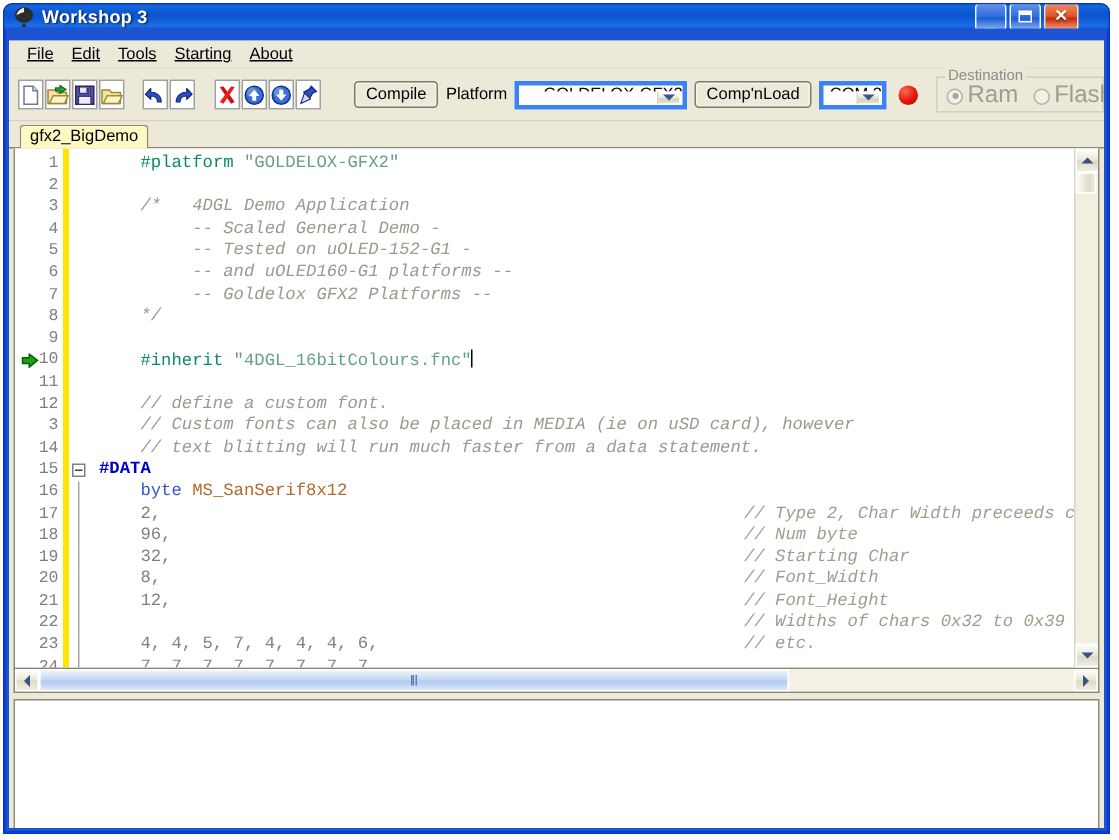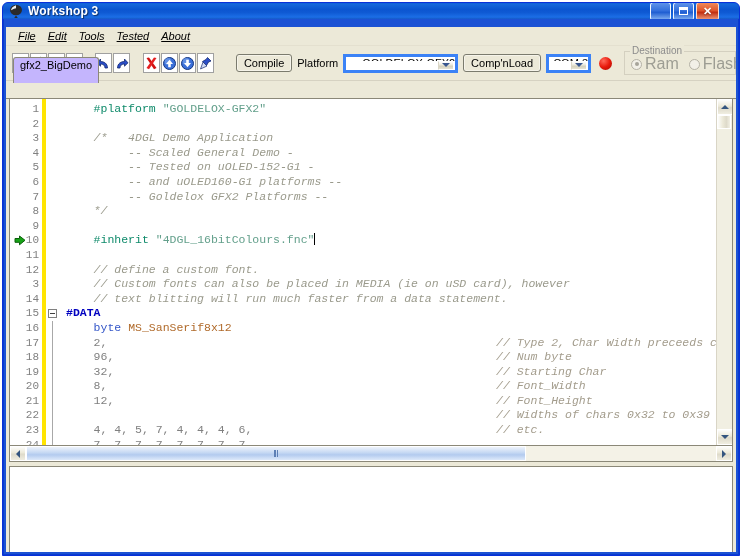--- a/index.html
+++ b/index.html
@@ -101,21 +101,21 @@
     padding-left: 7px;
     border-bottom: 1px solid #e4e0cf;
   }
   .menu-item {
     font-size: 11px;
     color: #000;
     padding: 1px 7px 1px 5px;
     cursor: default;
     white-space: nowrap;
   }
-  .menu-item u { text-decoration: underline; font-style: italic; }
+  .menu-item u { text-decoration: underline; }
 
   
   .toolbar {
     position: relative;
     height: 34px;
     background: #ece9d8;
     display: flex;
     align-items: center;
     padding-left: 6px;
     border-bottom: 1px solid #d6d2c2;
@@ -227,28 +227,28 @@
     align-items: flex-end;
     position: relative;
   }
   .tabstrip::after {
     content: '';
     position: absolute; left: 0; right: 0; bottom: 0;
     height: 1px; background: #8b8878;
   }
   .tab {
     font-size: 11px;
-    background: #c4b5fd;
+    background: #fef9c3;
     border: 1px solid #8b8878;
     border-bottom: none;
     border-radius: 3px 3px 0 0;
-    padding: 1px 6px 12px 6px;
+    padding: 1px 6px 2px 6px;
     position: relative;
     z-index: 2;
-    margin-bottom: 16px;
+    margin-bottom: 0;
     cursor: default;
     white-space: nowrap;
   }
 
   
   .editor-outer {
     position: relative;
     margin: 0 3px;
     height: 347px;
     border: 1px solid #8b8878;
@@ -474,21 +474,21 @@
         </span>
       </span>
     </div>
 
     <div class="client">
 
       <div class="menubar">
         <div class="menu-item"><u>File</u></div>
         <div class="menu-item"><u>Edit</u></div>
         <div class="menu-item"><u>Tools</u></div>
-        <div class="menu-item"><u>Tested</u></div>
+        <div class="menu-item"><u>Starting</u></div>
         <div class="menu-item"><u>About</u></div>
       </div>
 
       <div class="toolbar">
 
         <div class="tbtn">
           <svg width="15" height="15" viewBox="0 0 15 15">
             <path d="M3 1.5 h6 l3 3 v9 h-9 z" fill="#fdfdfd" stroke="#6f7a8a" stroke-width="1"></path>
             <path d="M9 1.5 v3 h3" fill="#dfe6ef" stroke="#6f7a8a" stroke-width="1"></path>
           </svg>

